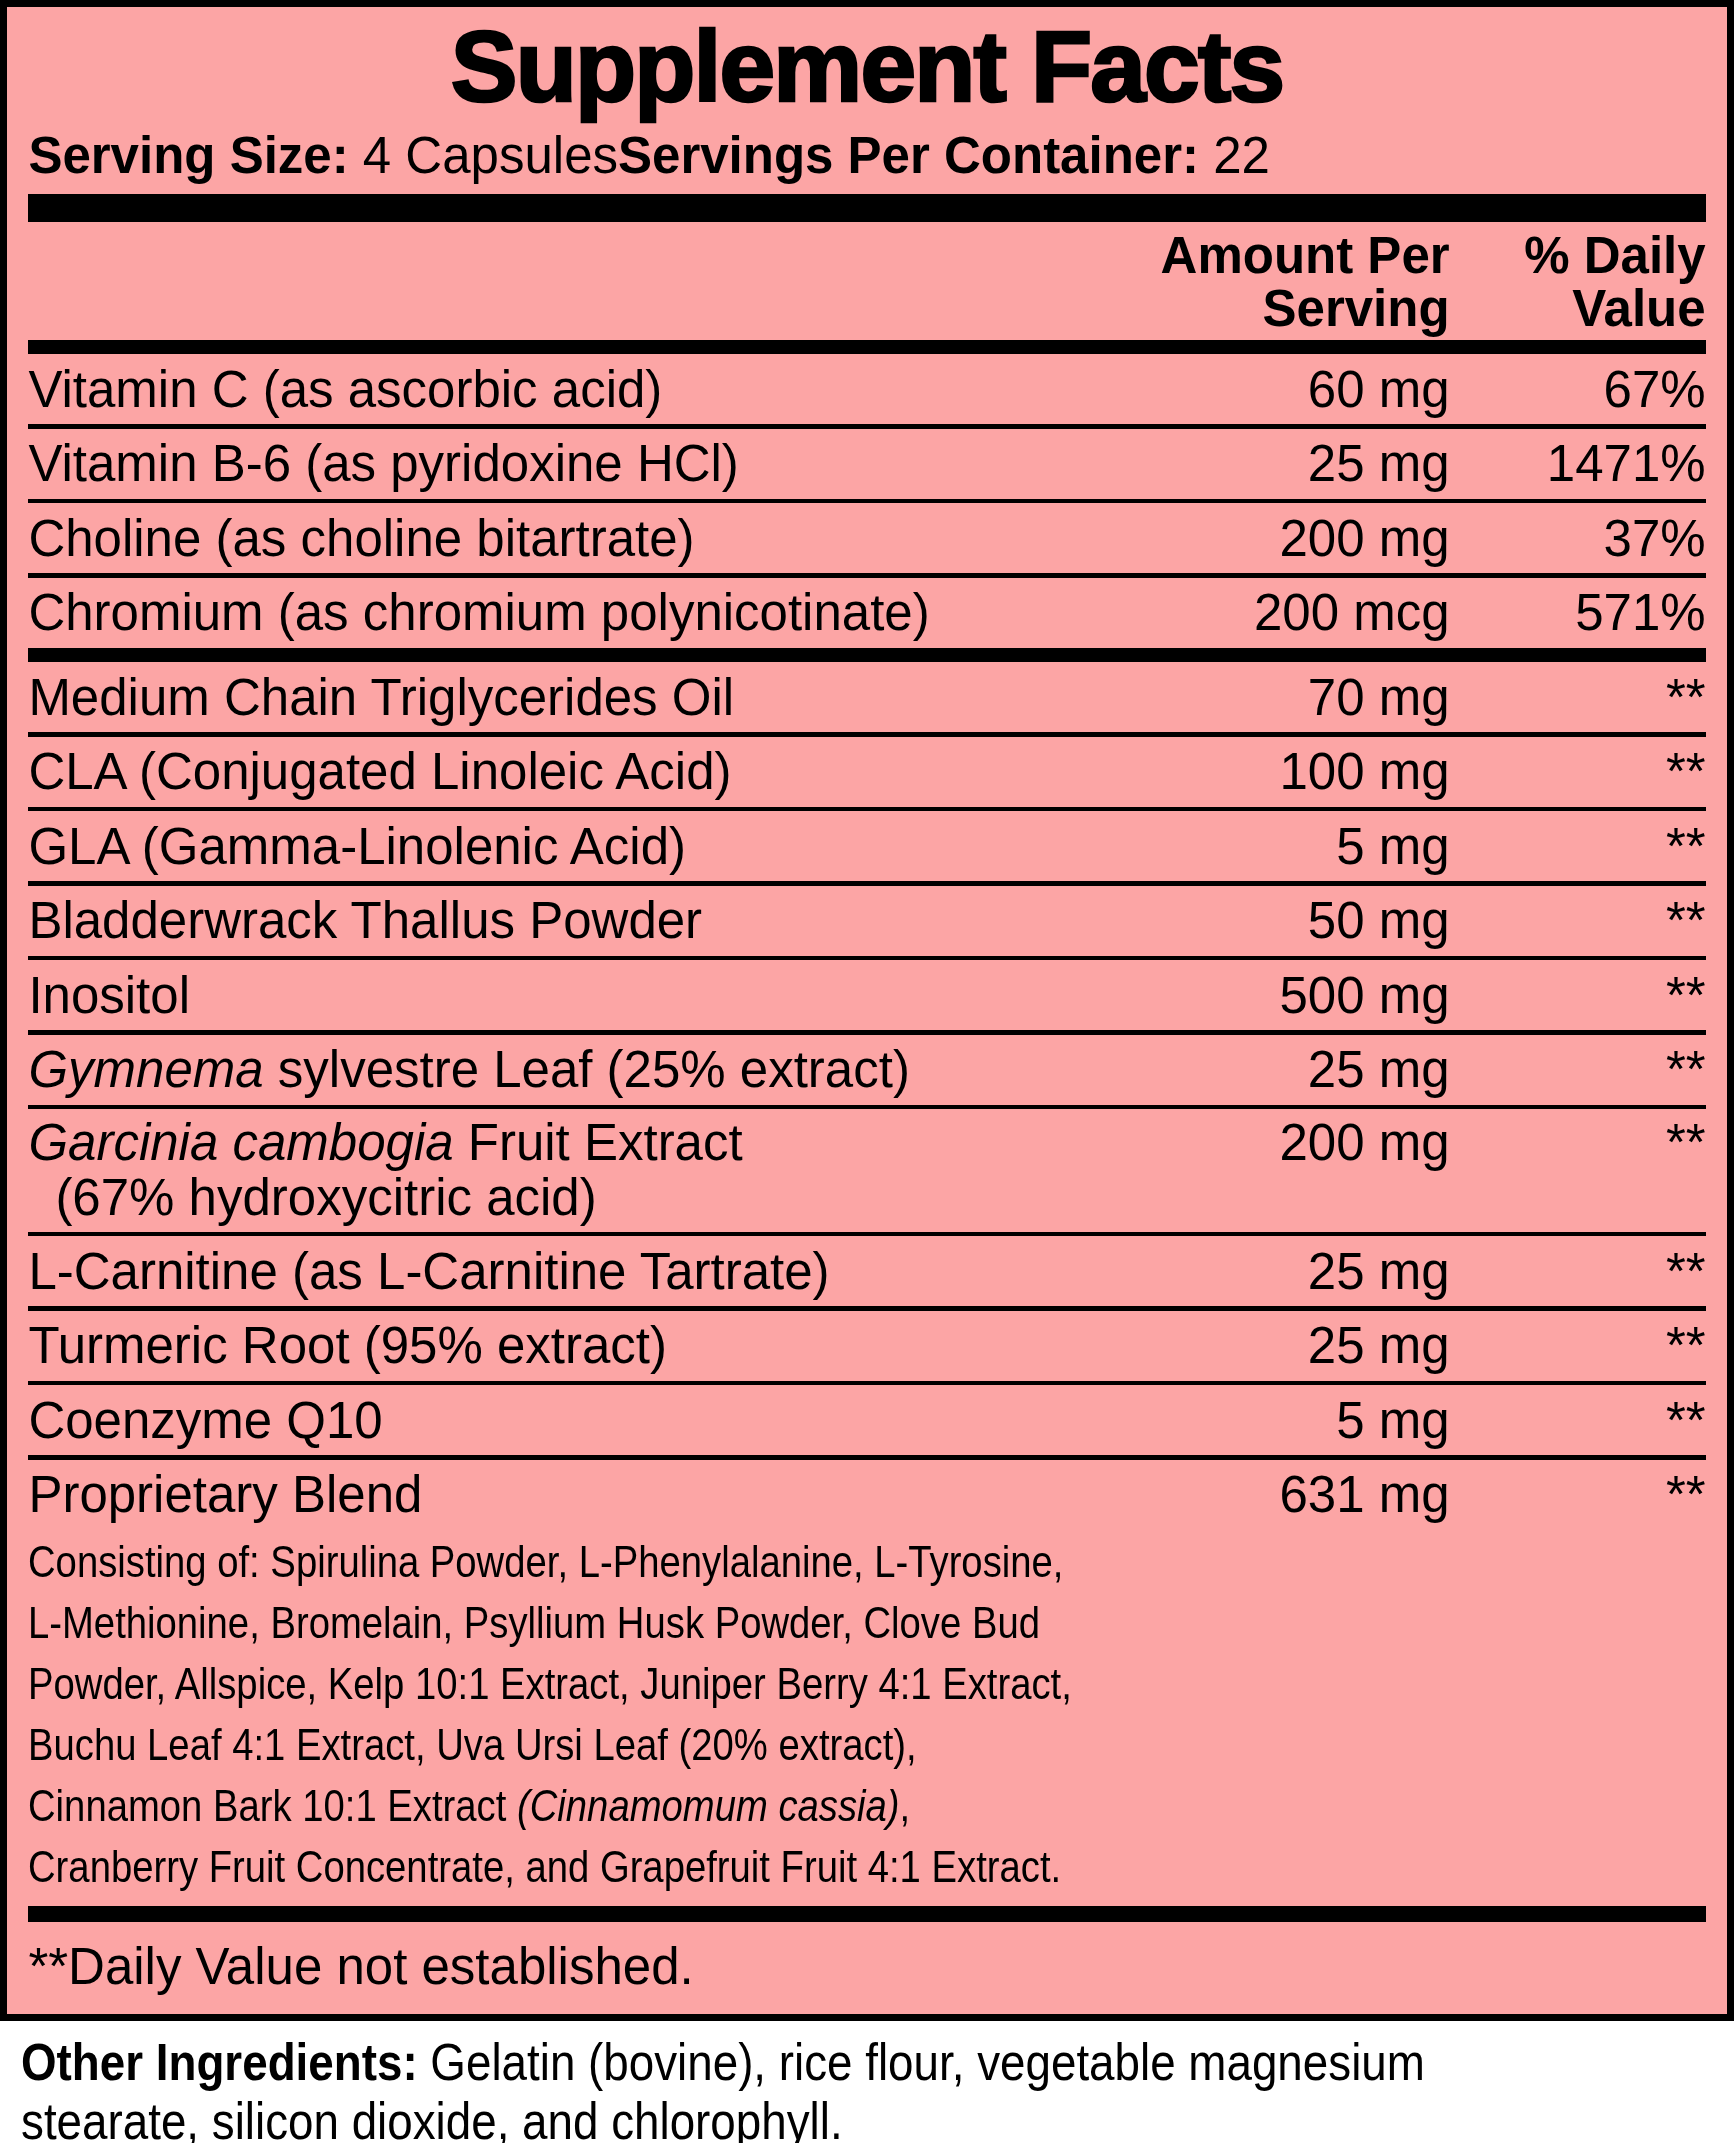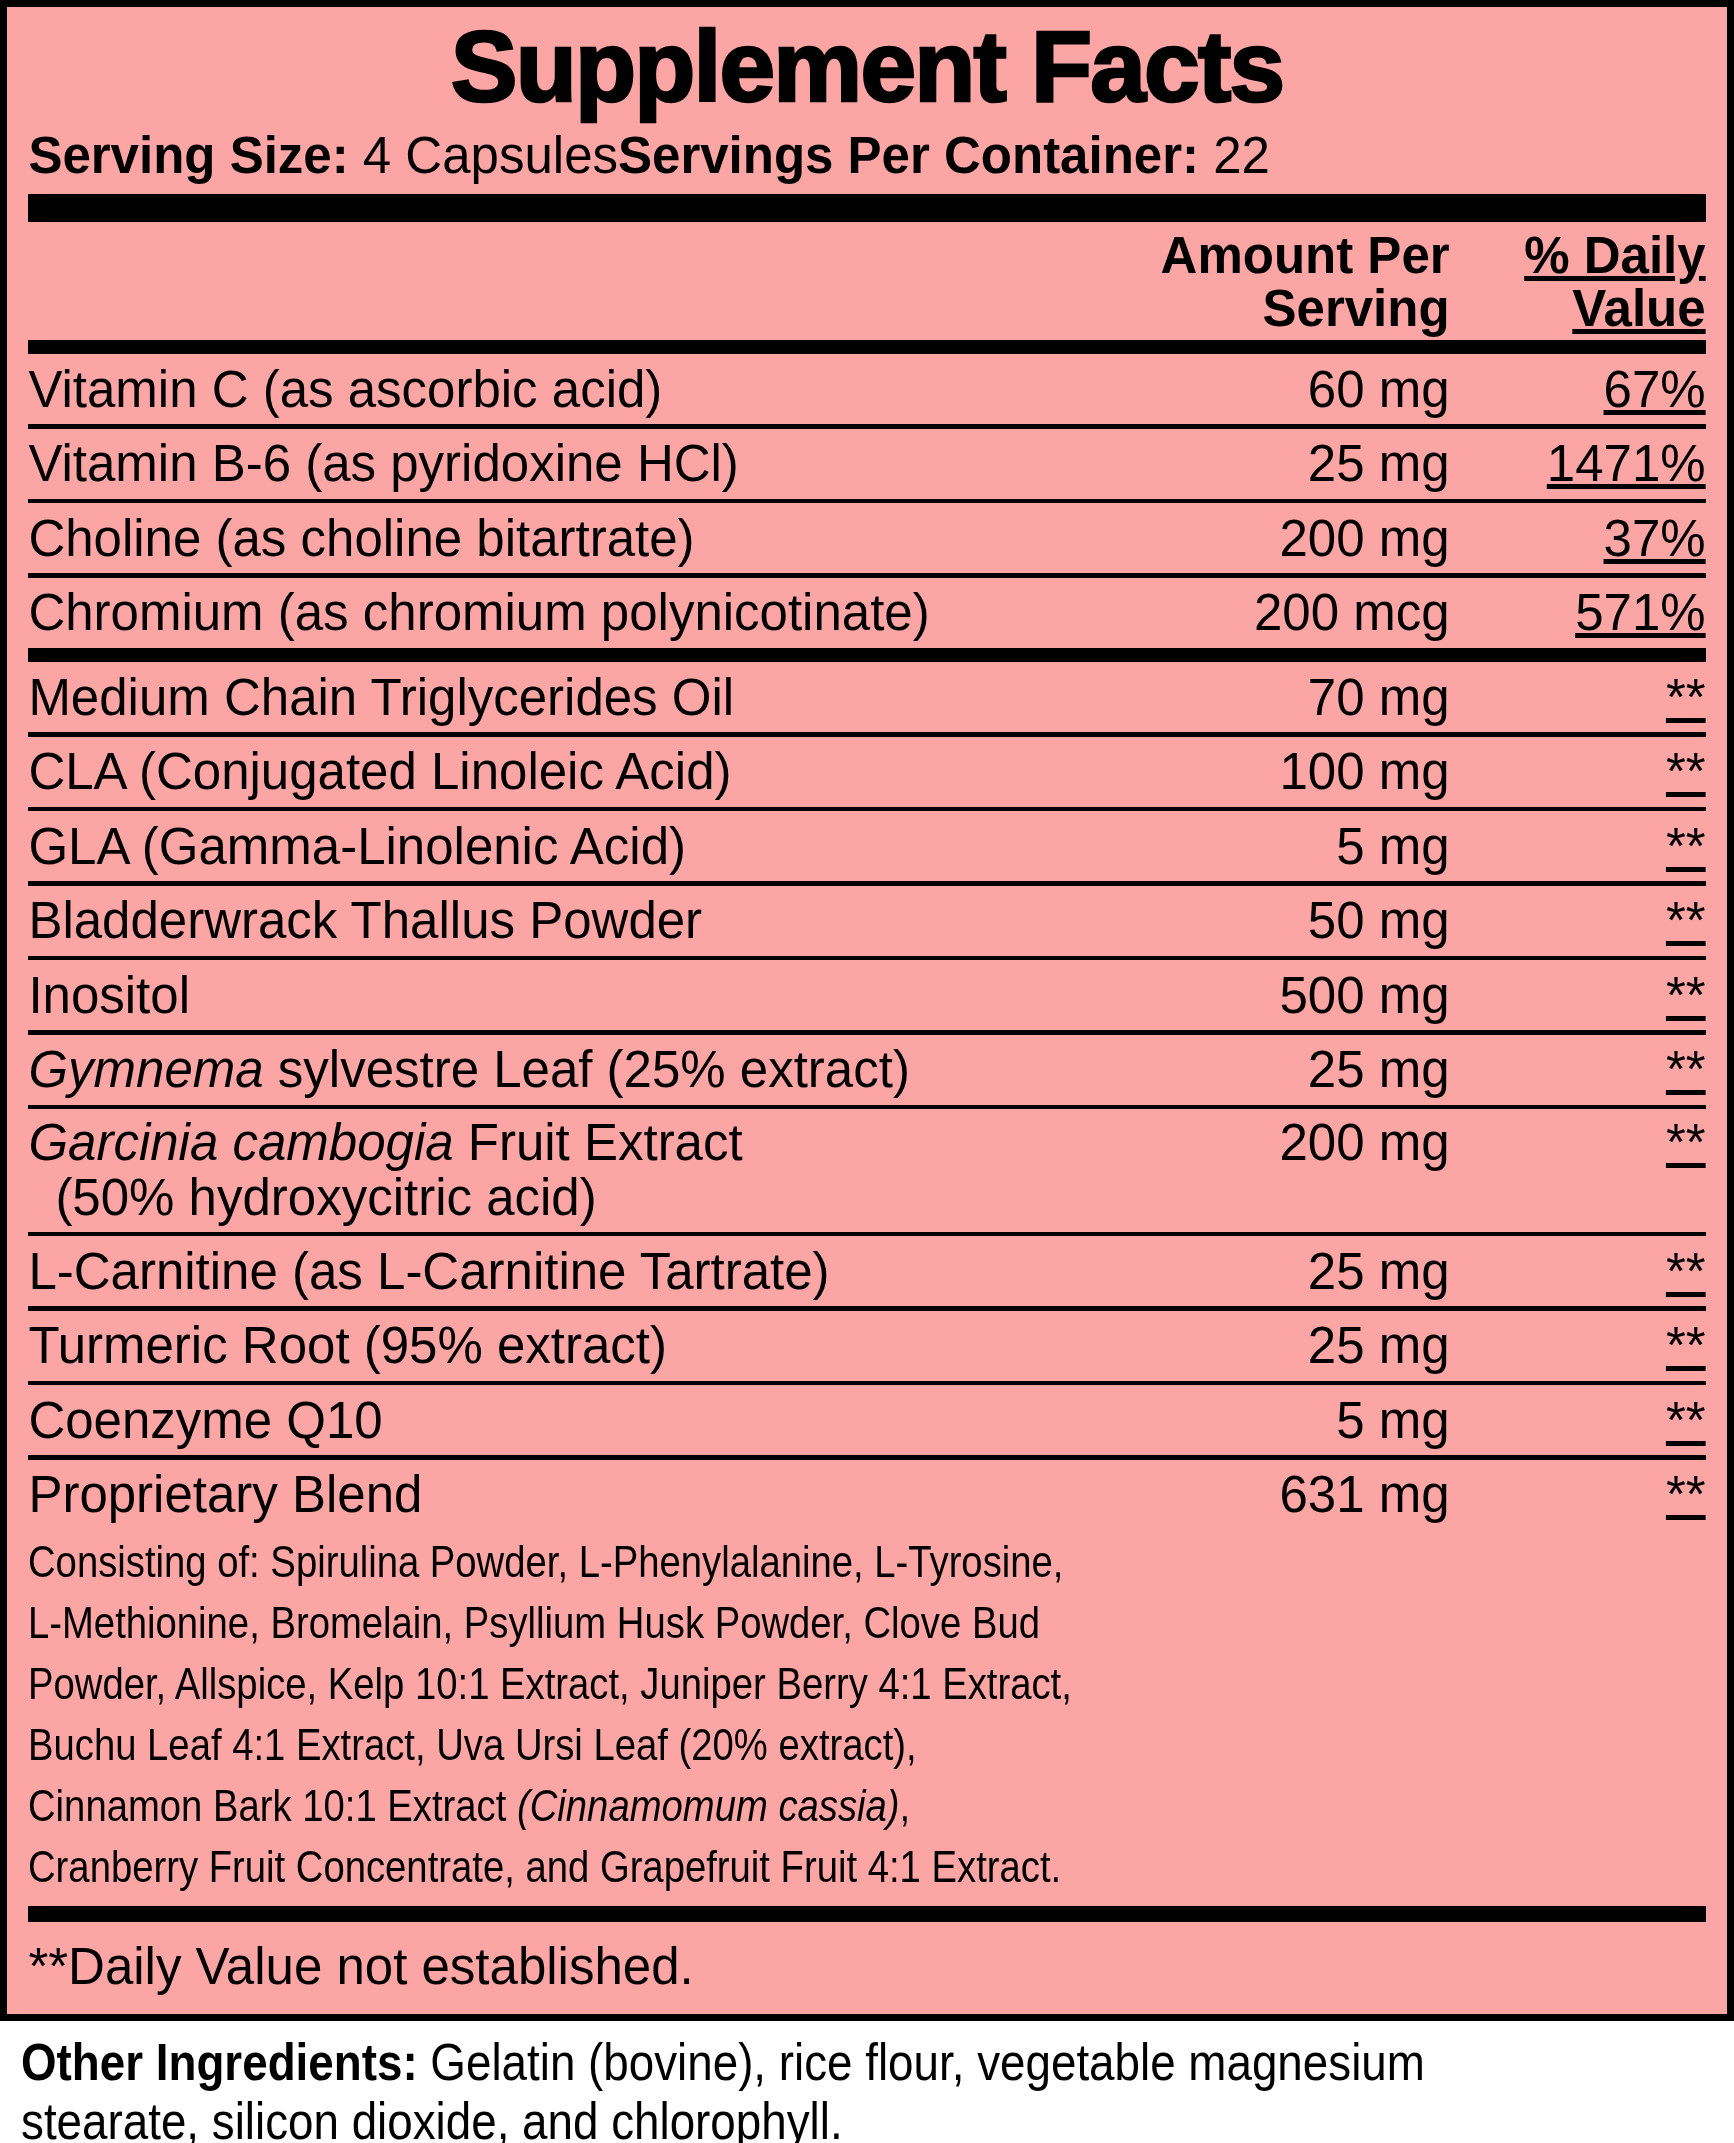--- a/index.html
+++ b/index.html
@@ -39,21 +39,21 @@
     line-height: 55px;
   }
   .bar-thick { height: 28px; background: #000; margin-top: 10.7px; }
   .bar-mid   { height: 14.3px; background: #000; }
   .bar-note  { height: 16px; background: #000; margin-top: 7.1px; }
   .sep       { height: 4.5px;  background: #000; }
 
   .cols { display: flex; gap: 6px; }
   .col-name { flex: 1; padding-right: 18px; }
   .col-amt  { width: 321px; text-align: right; white-space: nowrap; }
-  .col-dv   { width: 250px; text-align: right; white-space: nowrap; text-decoration: underline; }
+  .col-dv   { width: 250px; text-align: right; white-space: nowrap; }
 
   .header-row {
     font-size: 51px;
     font-weight: bold;
     line-height: 53px;
     padding: 7.1px 0 5.3px 0;
   }
   .header-row .col-amt, .header-row .col-dv { align-self: flex-end; }
 
   .row {
@@ -172,21 +172,21 @@
   <div class="sep"></div>
   <div class="cols row">
     <span class="col-name"><i>Gymnema</i><span> sylvestre Leaf (25% extract)</span></span>
     <span class="col-amt">25 mg</span>
     <span class="col-dv">**</span>
   </div>
   <div class="sep"></div>
   <div class="cols row tall">
     <span class="col-name">
       <span class="nm-line"><i>Garcinia cambogia</i><span> Fruit Extract</span></span>
-      <span class="nm-line2">(50% hydroxycitric acid)</span>
+      <span class="nm-line2">(67% hydroxycitric acid)</span>
     </span>
     <span class="col-amt">200 mg</span>
     <span class="col-dv">**</span>
   </div>
   <div class="sep"></div>
   <div class="cols row">
     <span class="col-name">L-Carnitine (as L-Carnitine Tartrate)</span>
     <span class="col-amt">25 mg</span>
     <span class="col-dv">**</span>
   </div>

